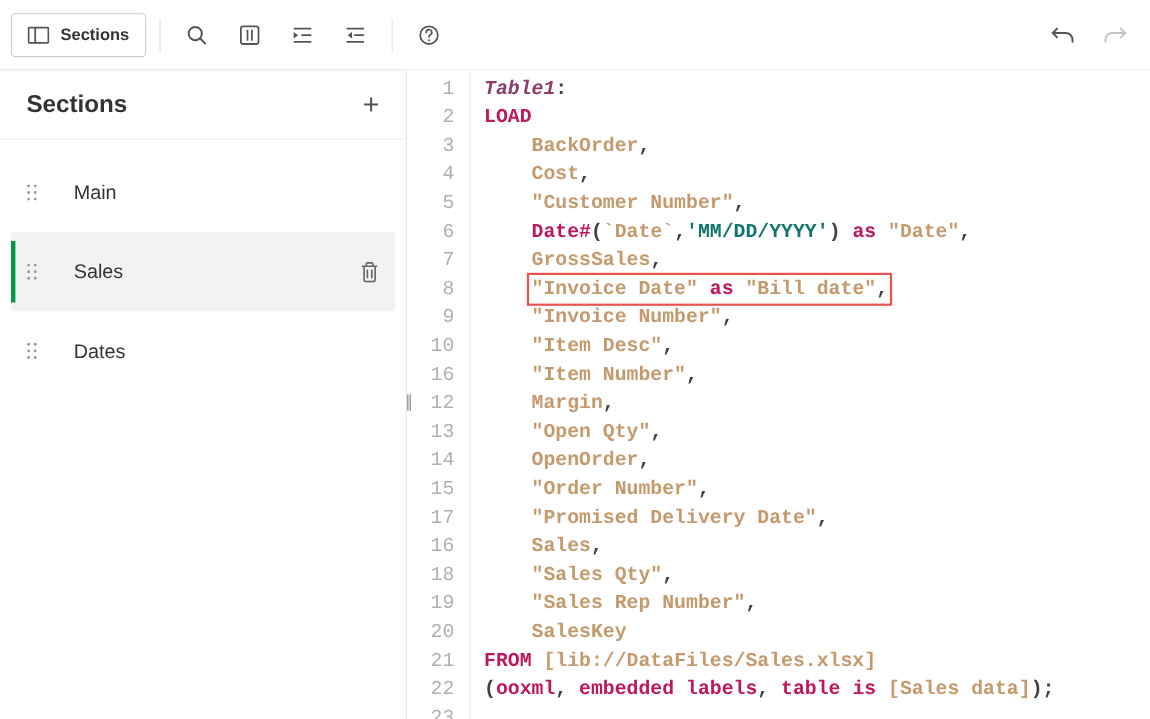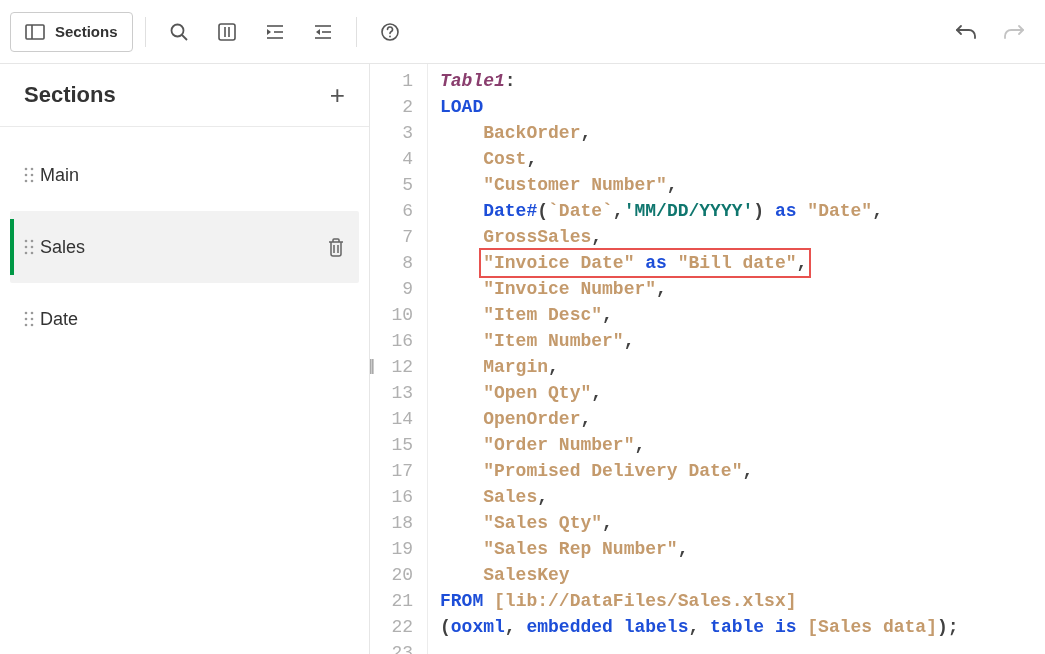--- a/index.html
+++ b/index.html
@@ -93,21 +93,21 @@
     font-size: 26px;
     color: #555;
     cursor: pointer;
     line-height: 1;
   }
 
   .section-list { padding: 12px 0; }
   .section-item {
     display: flex;
     align-items: center;
-    gap: 6px;
+    gap: 33px;
     padding: 0 24px;
     height: 72px;
     cursor: pointer;
     position: relative;
   }
   .section-item .label {
     font-size: 18px;
     color: #333;
   }
   .section-item.active {
@@ -150,21 +150,21 @@
   .gutter div { height: 26px; }
   .code {
     padding: 4px 0 0 12px;
     white-space: pre;
     font-weight: 600;
     color: #c49a6c;
   }
   .code div { height: 26px; }
 
   .tbl   { color: #8a3e6e; font-style: italic; }
-  .kw    { color: #1d4ed8; }
+  .kw    { color: #be185d; }
   .field { color: #c49a6c; }
   .punc  { color: #404040; }
   .lit   { color: #0f766e; }
 
   .hl-box {
     border: 2px solid #e8524f;
     display: inline-block;
     padding: 0 2px;
     margin: -2px 0 -2px -4px;
   }
@@ -288,21 +288,21 @@
           <span class="drag-handle">
             <svg width="10" height="18" viewBox="0 0 10 18">
               <circle cx="2" cy="3" r="1.3" fill="#999"></circle>
               <circle cx="8" cy="3" r="1.3" fill="#999"></circle>
               <circle cx="2" cy="9" r="1.3" fill="#999"></circle>
               <circle cx="8" cy="9" r="1.3" fill="#999"></circle>
               <circle cx="2" cy="15" r="1.3" fill="#999"></circle>
               <circle cx="8" cy="15" r="1.3" fill="#999"></circle>
             </svg>
           </span>
-          <span class="label">Date</span>
+          <span class="label">Dates</span>
         </div>
       </div>
     <div class="splitter-handle">||</div>
   </div>
 
   <div class="editor">
     <div class="gutter">
         <div>1</div>
         <div>2</div>
         <div>3</div>

